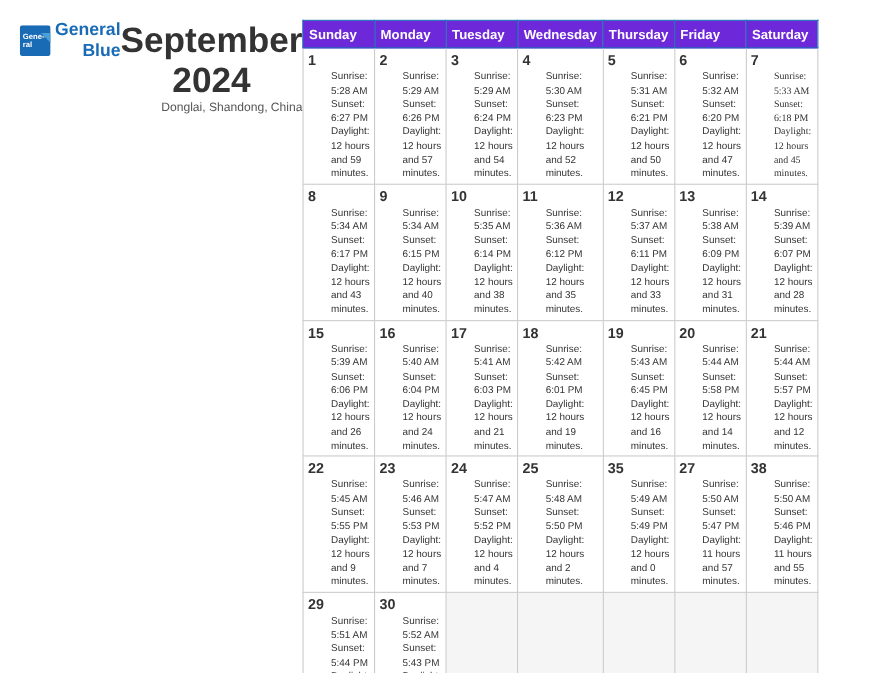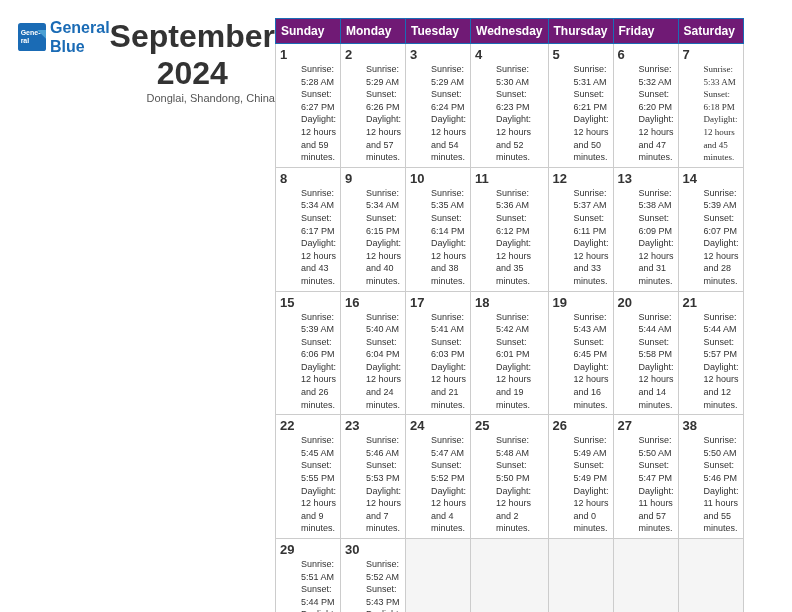--- a/index.html
+++ b/index.html
@@ -44,21 +44,21 @@
     .location-title {
       font-size: 11px;
       color: #555;
     }
     .calendar {
       width: 100%;
       border-collapse: collapse;
       flex: 1;
     }
     .calendar th {
-      background: #701a75;
+      background: #6d28d9;
       color: #fff;
       font-size: 12px;
       font-weight: bold;
       text-align: left;
       padding: 5px 5px;
       border: 1px solid #1a6bb5;
     }
     .calendar td {
       border: 1px solid #ccc;
       vertical-align: top;
@@ -91,21 +91,21 @@
   <div class="header">
     <div class="logo">
       <svg class="logo-icon" viewBox="0 0 32 32">
         <rect x="0" y="0" width="32" height="32" rx="3" fill="#1a6bb5"></rect>
         <polygon points="22,8 32,8 32,18" fill="#4a9fd4"></polygon>
         <text x="3" y="14" font-size="8" font-weight="bold" fill="white" font-family="Arial">Gene-</text>
         <text x="3" y="23" font-size="8" font-weight="bold" fill="white" font-family="Arial">ral</text>
       </svg>
       <div>
         <div style="font-size:16px;font-weight:bold;color:#1a6bb5;line-height:1.2;">General</div>
-        <div style="font-size:16px;font-weight:bold;color:#1a6bb5;line-height:1.2;">Blue</div>
+        <div style="font-size:16px;font-weight:bold;color:#1a6bb5;line-height:1.2;text-align:right;">Blue</div>
       </div>
     </div>
     <div class="title-block">
       <div class="month-title">September 2024</div>
       <div class="location-title">Donglai, Shandong, China</div>
     </div>
   </div>
 
   <table class="calendar">
     <thead>
@@ -296,21 +296,21 @@
 and 4 minutes.</div>
           </td>
           <td>
             <span class="day-num">25</span>
             <div class="day-info" style="white-space: pre-line;">Sunrise: 5:48 AM
 Sunset: 5:50 PM
 Daylight: 12 hours
 and 2 minutes.</div>
           </td>
           <td>
-            <span class="day-num">26</span>
+            <span class="day-num">35</span>
             <div class="day-info" style="white-space: pre-line;">Sunrise: 5:49 AM
 Sunset: 5:49 PM
 Daylight: 12 hours
 and 0 minutes.</div>
           </td>
           <td>
             <span class="day-num">27</span>
             <div class="day-info" style="white-space: pre-line;">Sunrise: 5:50 AM
 Sunset: 5:47 PM
 Daylight: 11 hours

